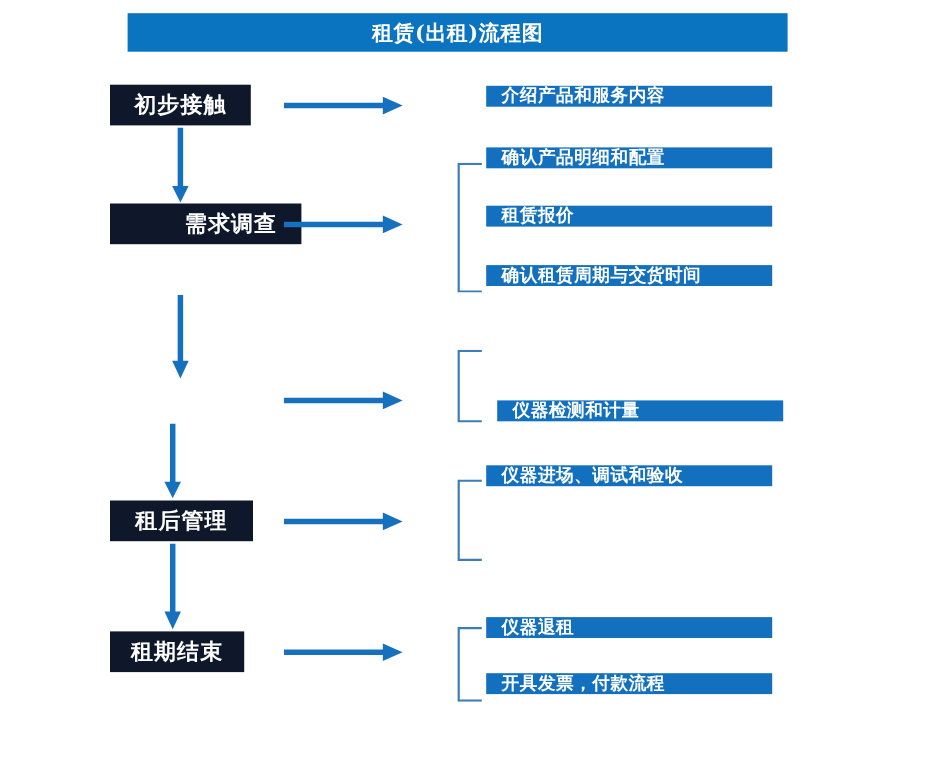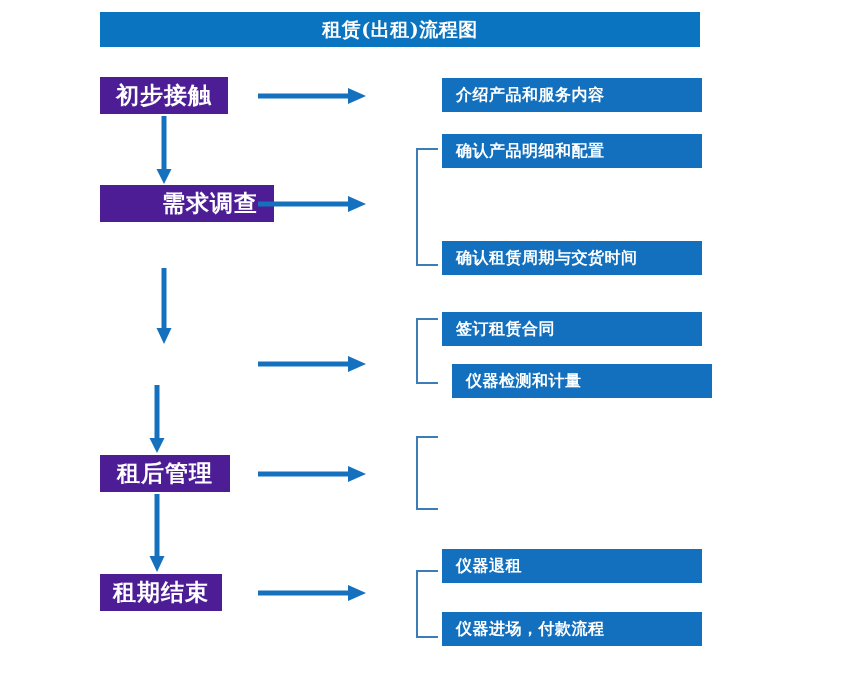--- a/index.html
+++ b/index.html
@@ -18,54 +18,54 @@
   #canvas {
     position: absolute;
     left: 0; top: 0;
     width: 844px;
     height: 688px;
   }
 
   
   .title-bar {
     position: absolute;
-    left: 100px;
+    left: 116px;
     top: 12px;
     width: 600px;
     height: 35px;
     background: #0B74C0;
     color: #ffffff;
     font-size: 19px;
     font-weight: bold;
     display: flex;
     align-items: center;
     justify-content: center;
     letter-spacing: 0.5px;
   }
 
   
   .stage-box {
     position: absolute;
     height: 37px;
-    background: #4c1d95;
+    background: #0f172a;
     color: #ffffff;
-    font-size: 23px;
+    font-size: 20px;
     font-weight: bold;
     display: flex;
     align-items: center;
     justify-content: center;
     letter-spacing: 1px;
   }
 
   
   .detail-box {
     position: absolute;
     left: 442px;
     width: 260px;
-    height: 34px;
+    height: 19px;
     background: #1270BE;
     color: #ffffff;
     font-size: 16px;
     font-weight: bold;
     display: flex;
     align-items: center;
     padding-left: 14px;
     box-sizing: border-box;
     letter-spacing: 0.5px;
   }
@@ -160,44 +160,45 @@
   <div class="detail-box" style="top:78px;">介绍产品和服务内容</div>
 
   <div class="bracket" style="left:414px; top:148px;">
     <svg width="26" height="118" viewBox="0 0 26 118">
       <path d="M24 1 L3 1 L3 117 L24 117" stroke="#3C7DB8" stroke-width="2" fill="none"></path>
     </svg>
   </div>
 
   <div class="detail-box" style="top:134px;font-family:Liberation Serif, serif;">确认产品明细和配置</div>
 
+  <div class="detail-box" style="top:187px;">租赁报价</div>
 
   <div class="detail-box" style="top:241px;text-align:right;">确认租赁周期与交货时间</div>
 
   <div class="bracket" style="left:414px; top:318px;">
     <svg width="26" height="66" viewBox="0 0 26 66">
       <path d="M24 1 L3 1 L3 65 L24 65" stroke="#3C7DB8" stroke-width="2" fill="none"></path>
     </svg>
   </div>
 
-  <div class="detail-box" style="top:312px;">签订租赁合同</div>
 
   <div class="detail-box" style="top:364px;margin-left:10px;">仪器检测和计量</div>
 
   <div class="bracket" style="left:414px; top:436px;">
     <svg width="26" height="74" viewBox="0 0 26 74">
       <path d="M24 1 L3 1 L3 73 L24 73" stroke="#3C7DB8" stroke-width="2" fill="none"></path>
     </svg>
   </div>
 
+  <div class="detail-box" style="top:423px;">仪器进场、调试和验收</div>
 
 
   <div class="bracket" style="left:414px; top:570px;">
     <svg width="26" height="68" viewBox="0 0 26 68">
       <path d="M24 1 L3 1 L3 67 L24 67" stroke="#3C7DB8" stroke-width="2" fill="none"></path>
     </svg>
   </div>
 
-  <div class="detail-box" style="top:549px;">仪器退租</div>
-
-  <div class="detail-box" style="top:612px;">仪器进场，付款流程</div>
+  <div class="detail-box" style="top:561px;">仪器退租</div>
+
+  <div class="detail-box" style="top:612px;">开具发票，付款流程</div>
 
 </div>
 
 </body></html>

